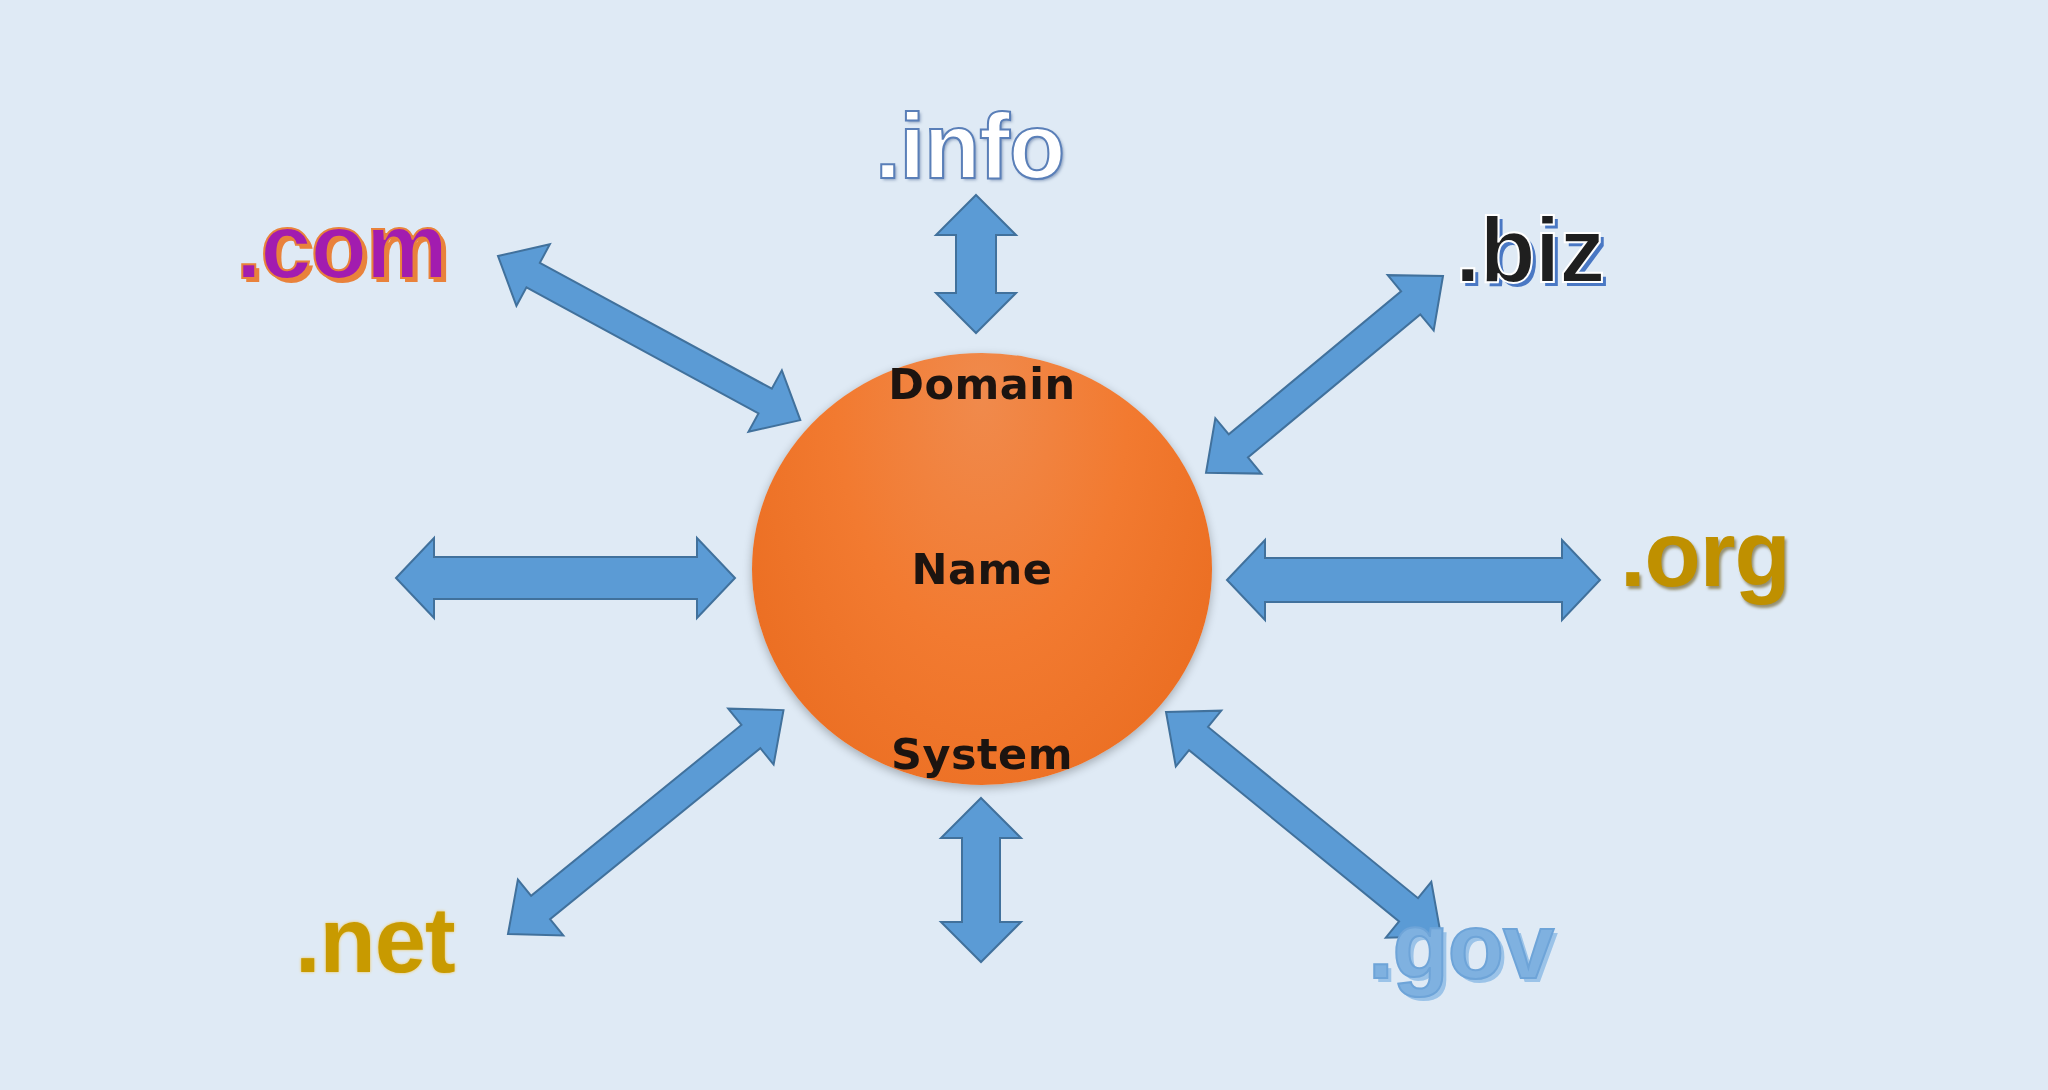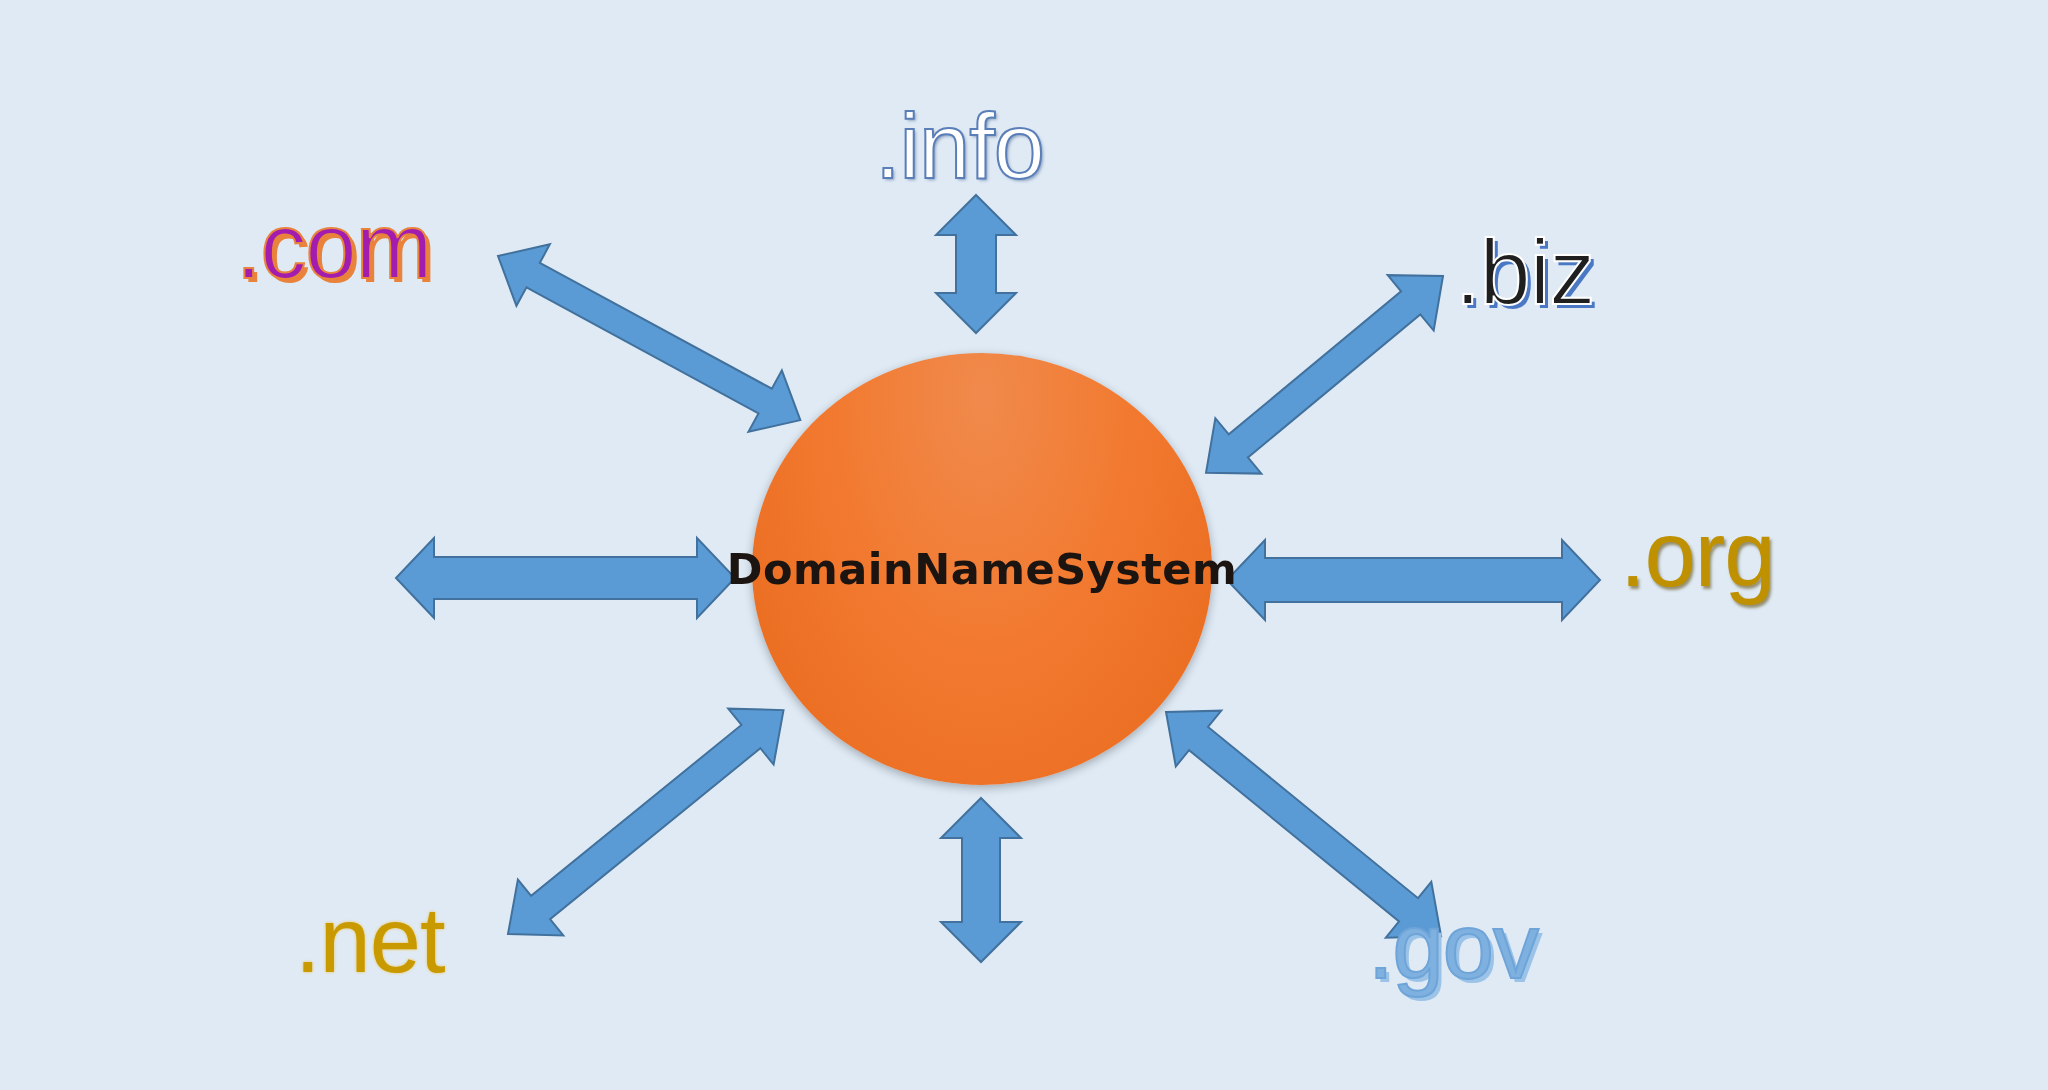--- a/index.html
+++ b/index.html
@@ -8,34 +8,34 @@
       background: #dfeaf5;
       font-family: "Liberation Sans", sans-serif;
       position: relative;
     }
     #diagram { position: absolute; left: 0; top: 0; width: 2048px; height: 1090px; }
     .hub {
       position: absolute; left: 752px; top: 353px; width: 460px; height: 432px;
       border-radius: 50%;
       background: radial-gradient(ellipse at 50% 10%, #f08a4c 0%, #f27a30 45%, #e8691c 100%);
       box-shadow: 0 3px 10px rgba(0,0,0,0.28);
-      display: flex; flex-direction: row; align-items: center; justify-content: center;
+      display: flex; flex-direction: column; align-items: center; justify-content: space-between;
     }
     .hub-line {
       font-family: "DejaVu Sans", sans-serif; font-weight: bold;
       font-size: 43px; line-height: 62px; color: #1c1410; text-align: center;
       letter-spacing: 0.5px;
     }
     .tld {
-      position: absolute; font-family: "Liberation Sans", sans-serif; font-weight: normal;
+      position: absolute; font-family: "Liberation Sans", sans-serif; font-weight: bold;
       font-size: 92px; line-height: 1; white-space: nowrap; letter-spacing: -1px;
     }
     .tld-com  { left: 236px;  top: 200px; color: #a21caf; -webkit-text-stroke: 2px #e9823b; text-shadow: 4px 4px 0 #e9823b; }
     .tld-info { left: 875px;  top: 100px; color: #ffffff; -webkit-text-stroke: 2px #5a7fb8; text-shadow: 2px 2px 3px rgba(60,90,140,0.5); }
-    .tld-biz  { left: 1455px; top: 204px; color: #1f1f1f; -webkit-text-stroke: 2px #ffffff; text-shadow: 4px 4px 0 #4a78c4; margin-top: 22px; }
+    .tld-biz  { left: 1455px; top: 204px; color: #1f1f1f; -webkit-text-stroke: 2px #ffffff; text-shadow: 4px 4px 0 #4a78c4; }
     .tld-edu  { left: 173px;  top: 525px; color: #4472c4; -webkit-text-stroke: 1px #ffffff; text-shadow: 3px 3px 3px rgba(255,255,255,0.9); }
     .tld-org  { left: 1620px; top: 508px; color: #bf9000; text-shadow: 2px 3px 3px rgba(90,70,0,0.55); }
     .tld-net  { left: 295px;  top: 894px; color: #c89a00; text-shadow: 0 0 3px #f0c24a; }
     .tld-in   { left: 925px;  top: 972px; color: #a6a6a6; -webkit-text-stroke: 2px #6b6b6b;
                 background: repeating-linear-gradient(180deg, #bdbdbd 0 2px, #8f8f8f 2px 4px);
                 -webkit-background-clip: text; background-clip: text; -webkit-text-fill-color: transparent; }
     .tld-gov  { left: 1368px; top: 900px; color: #7fb1e0; -webkit-text-stroke: 2px #6ea4d8; text-shadow: 4px 4px 0 #9bc3e8; }
   </style>
 </head>
 <body>

